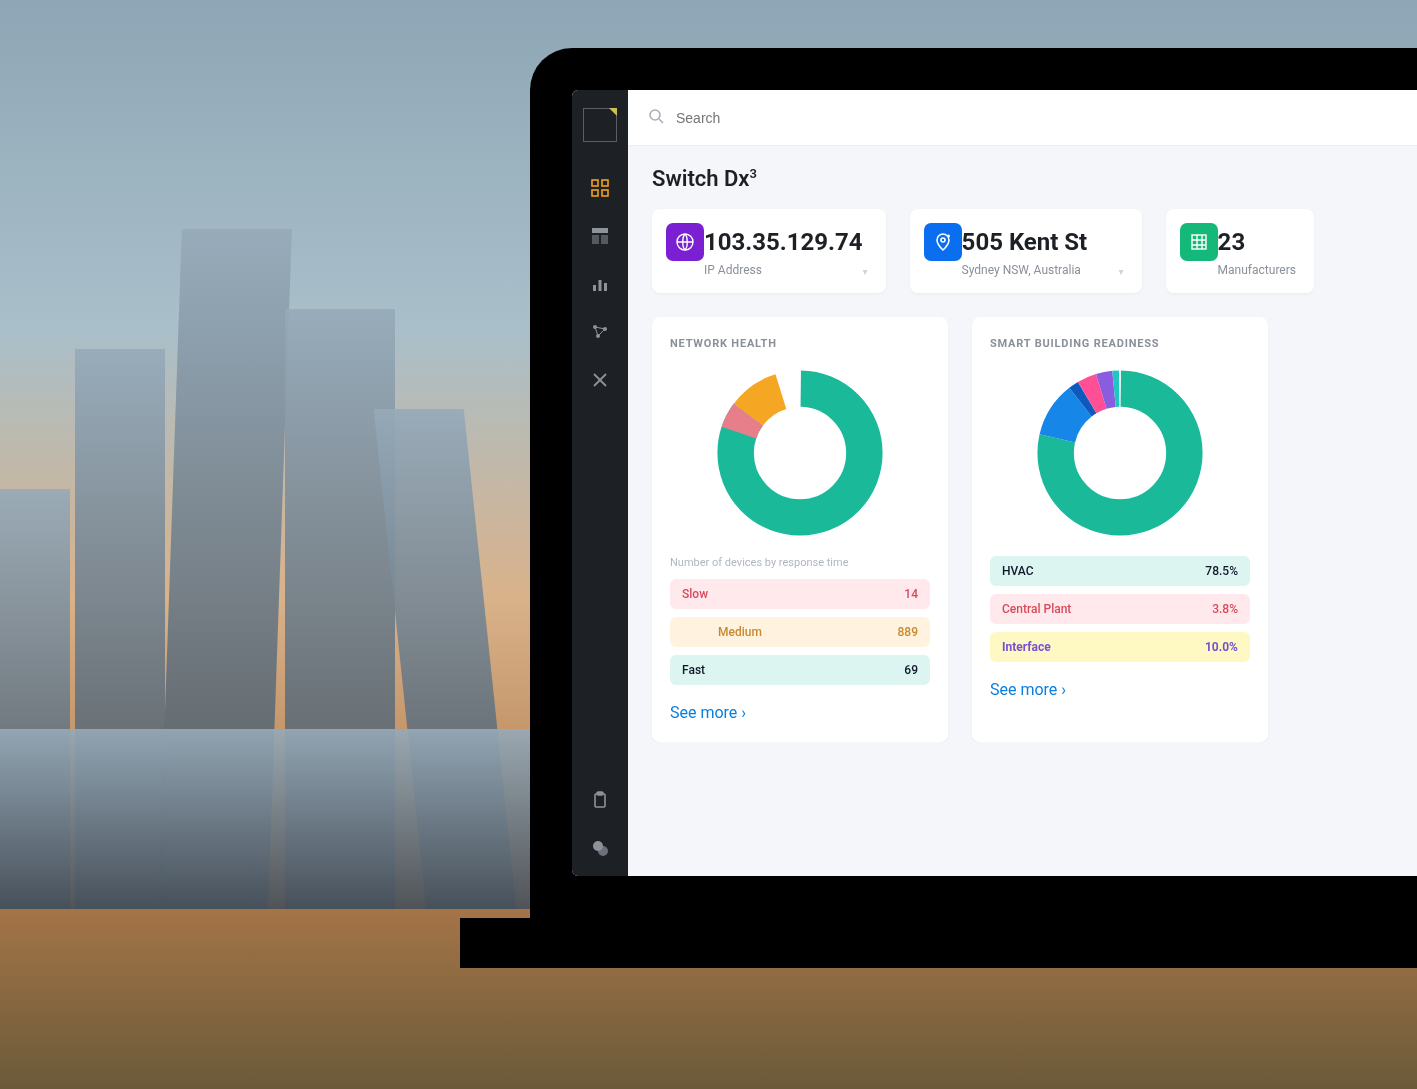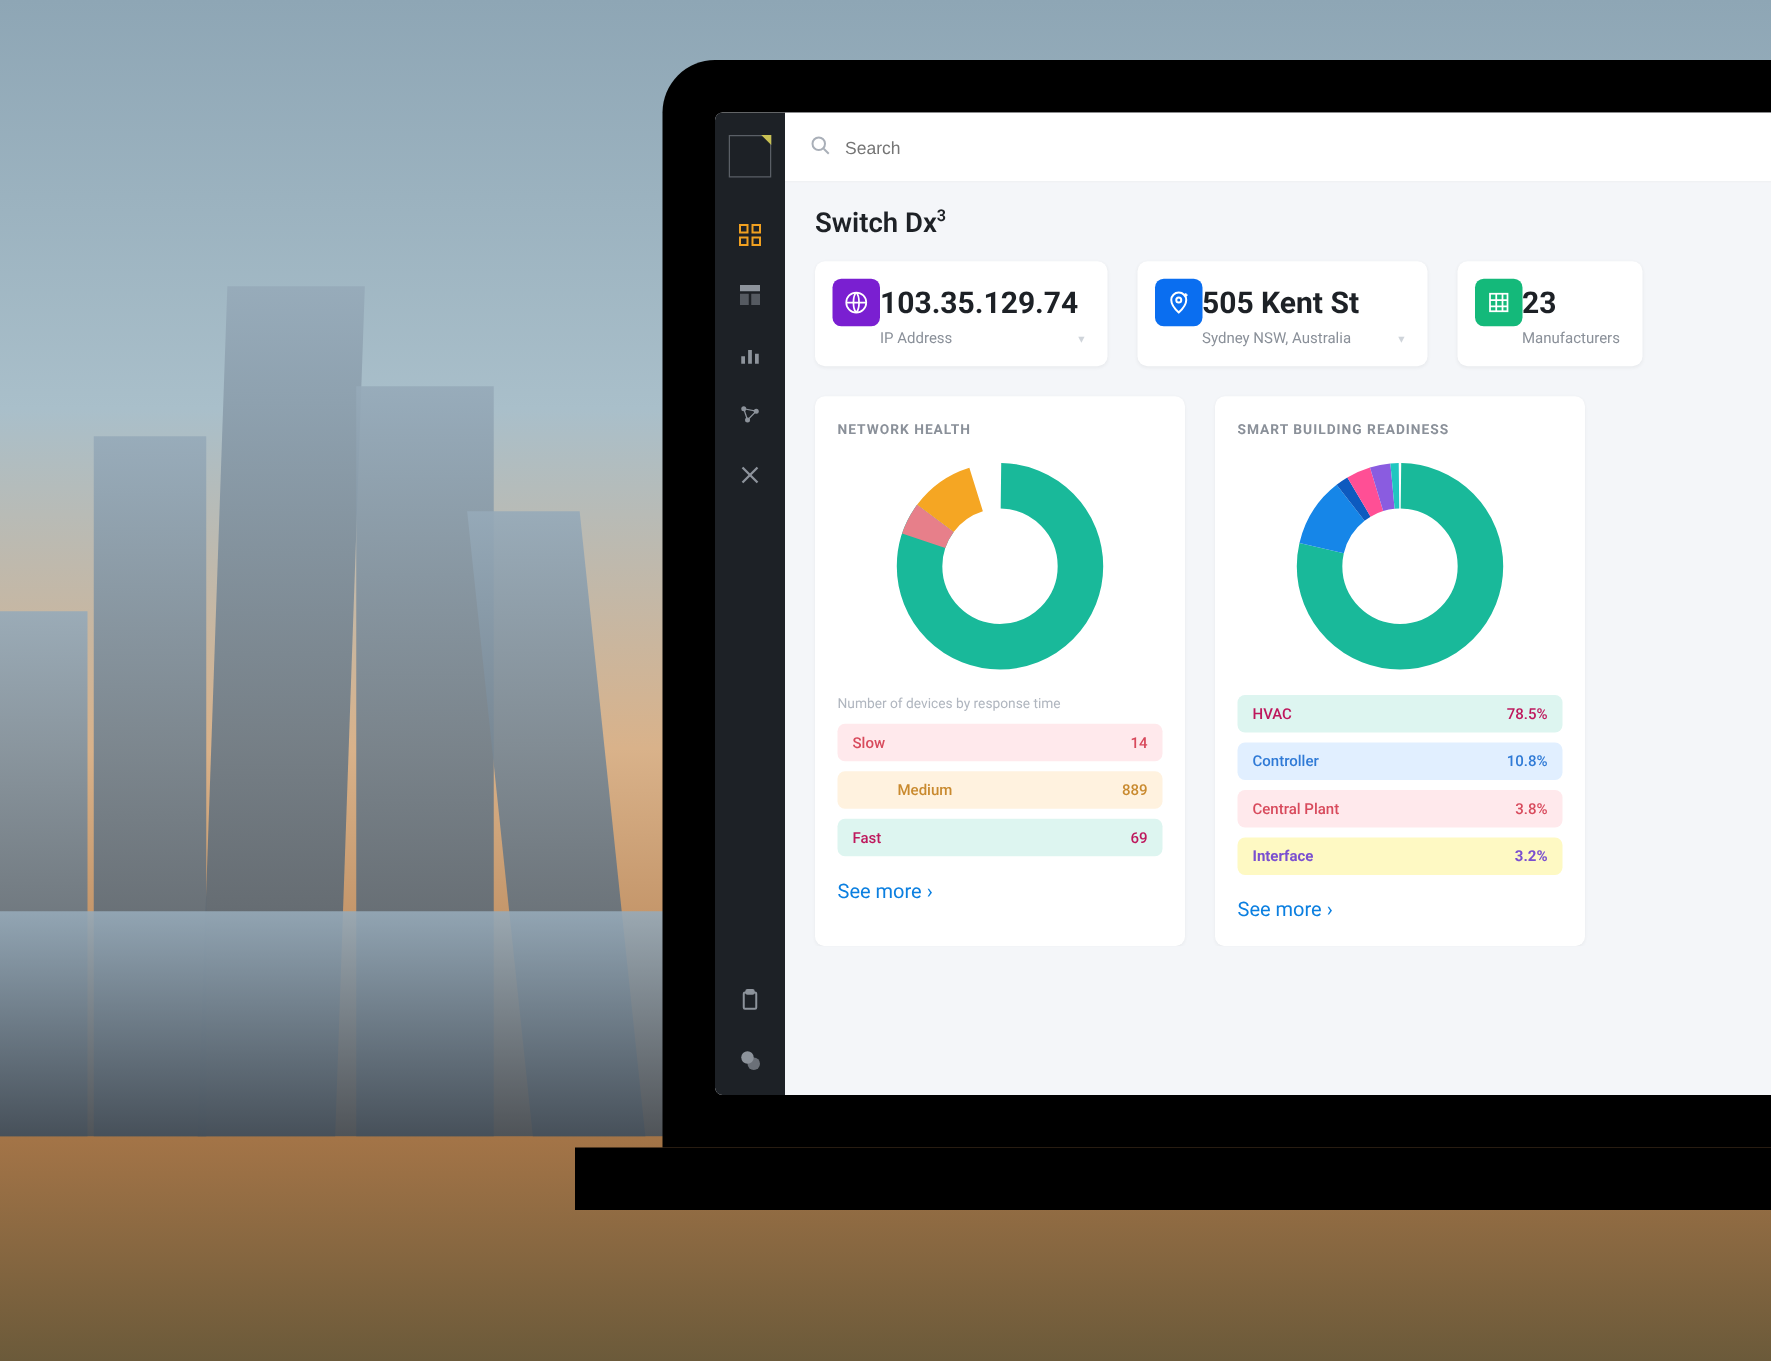--- a/index.html
+++ b/index.html
@@ -108,21 +108,21 @@
   .donut-wrap { display:flex; justify-content:center; margin-bottom: 18px; }
   .caption { font-size: 11px; color: #b0b6bf; margin-bottom: 10px; }
   .pill-list { display: flex; flex-direction: column; gap: 8px; }
   .pill {
     display: flex; justify-content: space-between; align-items: center;
     font-size: 12px; font-weight: 500;
     padding: 8px 12px; border-radius: 6px;
   }
   .pill-pink   { background: #ffe9ec; color: #d84a5c; gap: 16px; }
   .pill-orange { background: #fff2df; color: #c98a2f; padding-left: 48px; }
-  .pill-teal   { background: #ddf5f0; color: #be185d; }
+  .pill-teal   { background: #ddf5f0; color: #0f172a; }
   .pill-blue   { background: #e1efff; color: #2f7ad6; }
   .pill-purple { background: #fef9c3; color: #7a4fd0; font-weight: bold; }
   .see-more {
     margin-top: 18px; font-size: 16px; color: #0b7fe0;
     font-weight: 400; cursor: pointer;
   }
   .see-more::after { content: " ›"; }
   .lap-base {
     position:absolute; left:460px; top:918px; width:1000px; height:50px;
     background:#000;
@@ -287,31 +287,27 @@
                 <circle cx="21" cy="21" r="15.9" fill="none" stroke="#ff4f95" stroke-width="9" stroke-dasharray="3.8 96.2" stroke-dashoffset="33.7"></circle>
                 <circle cx="21" cy="21" r="15.9" fill="none" stroke="#8a5ce0" stroke-width="9" stroke-dasharray="3.2 96.8" stroke-dashoffset="29.9"></circle>
                 <circle cx="21" cy="21" r="15.9" fill="none" stroke="#1fc7c0" stroke-width="9" stroke-dasharray="1.3 98.7" stroke-dashoffset="26.7"></circle>
               </svg>
             </div>
             <div class="pill-list">
               <div class="pill pill-teal">
                 <span>HVAC</span>
                 <span>78.5%</span>
               </div>
-              <div class="pill pill-blue">
-                <span>Controller</span>
-                <span>10.8%</span>
-              </div>
               <div class="pill pill-pink">
                 <span>Central Plant</span>
                 <span>3.8%</span>
               </div>
               <div class="pill pill-purple">
                 <span>Interface</span>
-                <span>3.2%</span>
+                <span>10.0%</span>
               </div>
             </div>
             <div class="see-more">See more</div>
           </div>
 
         </div>
       </div>
     </div>
 
   </div>

